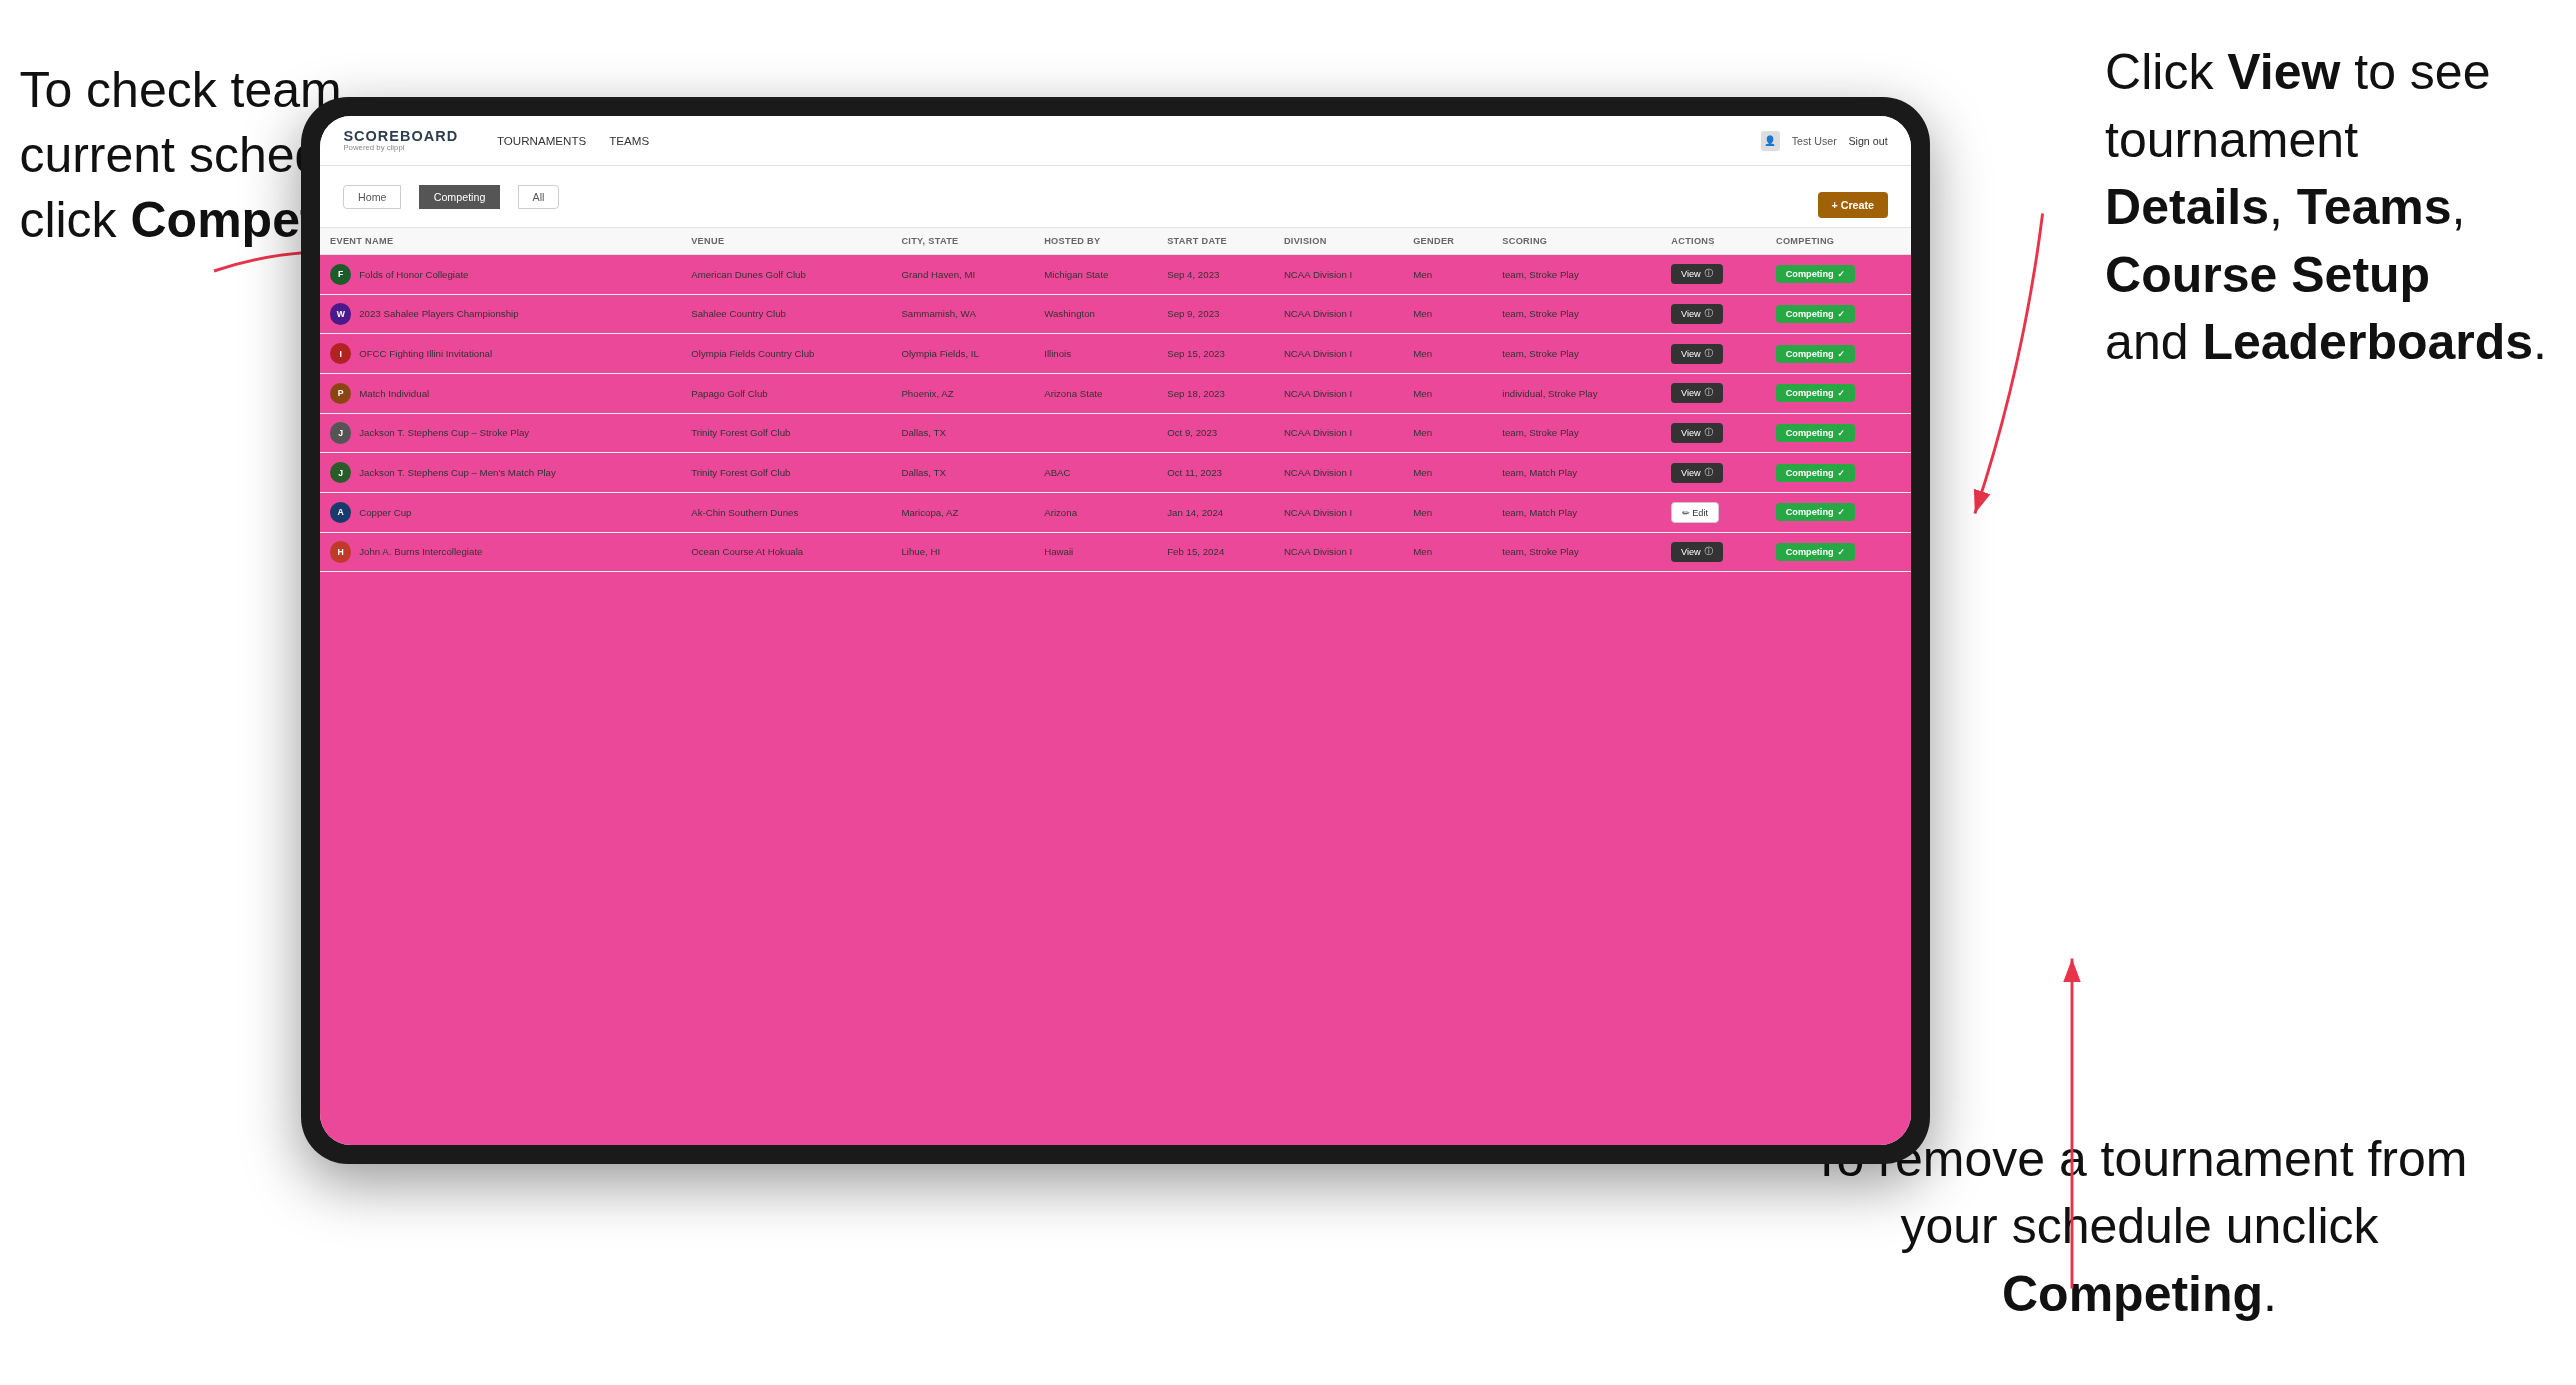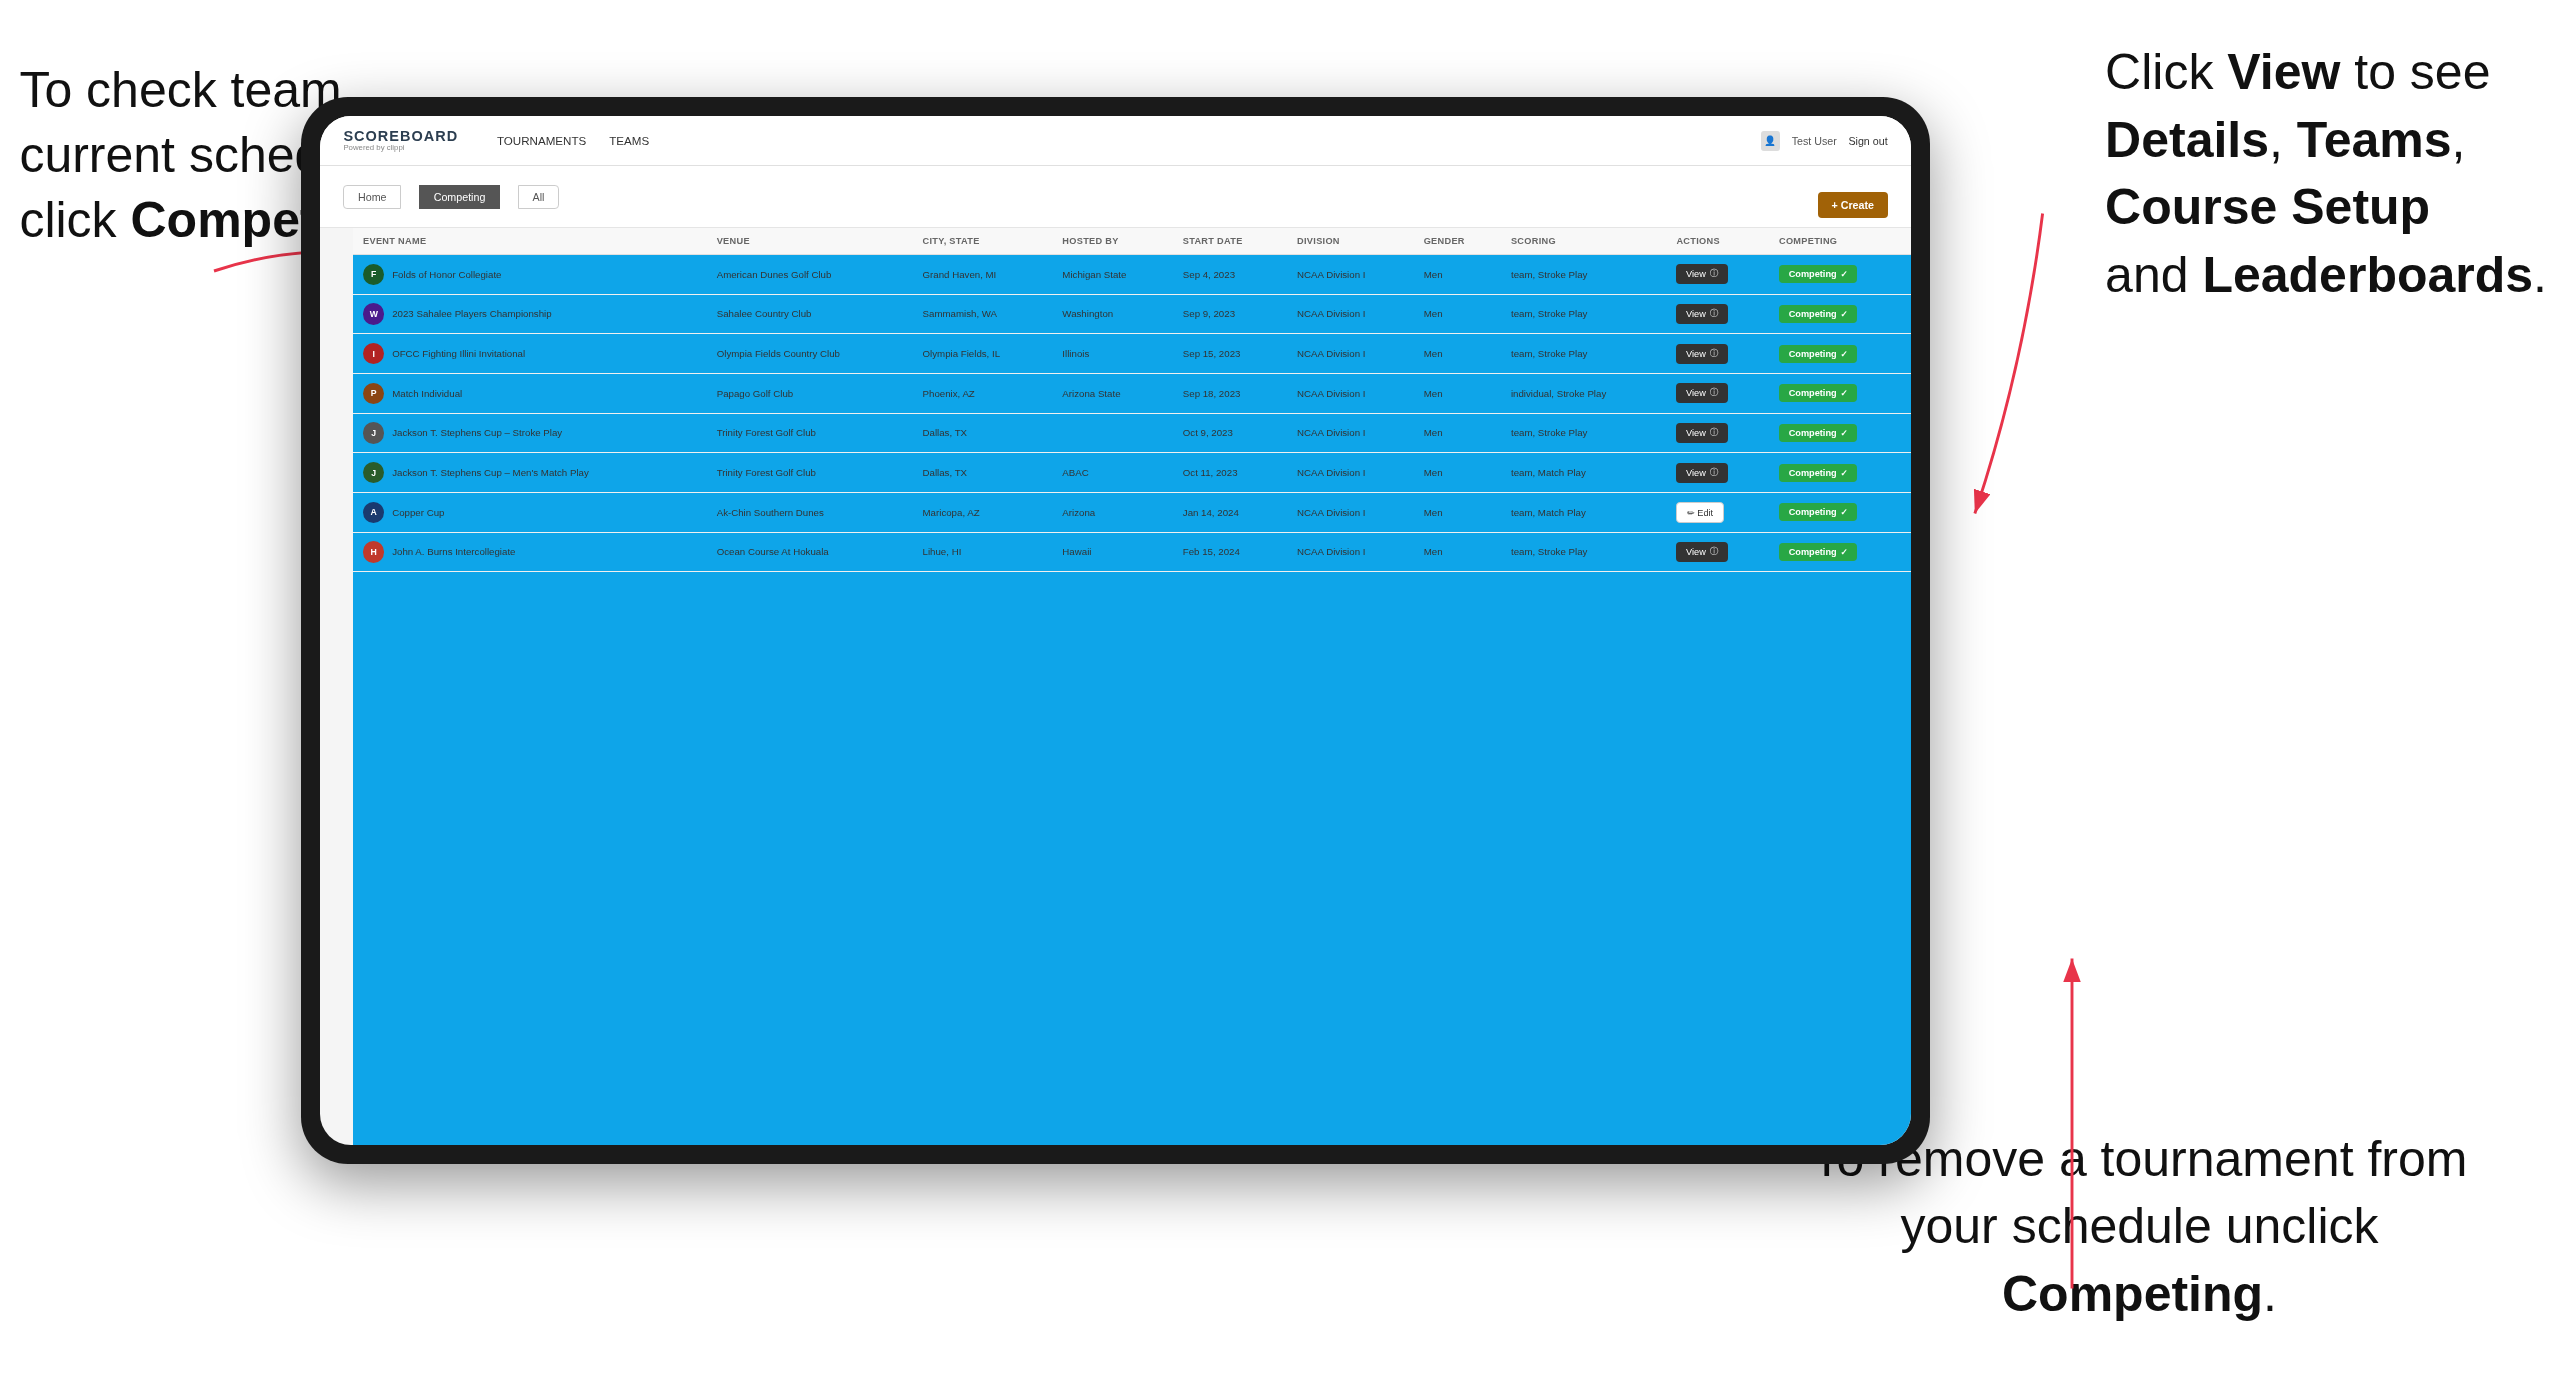--- a/index.html
+++ b/index.html
@@ -178,22 +178,21 @@
       font-size: 10.7px;
       font-weight: 600;
       cursor: pointer;
       margin-top: 16px;
     }
 
     
     .table-container {
       flex: 1;
       overflow: auto;
-      background: #0ea5e9;
-      margin-left: 33px;
+      background: #ec4899;
     }
 
     table {
       width: 100%;
       border-collapse: collapse;
       font-size: 10.2px;
     }
 
     thead tr {
       background: #f8f8f8;
@@ -331,20 +330,21 @@
   <div>current schedule,</div>
   <div>
     <span>click </span><span class="bold">Competing</span><span>.</span>
   </div>
 </div>
 
 <div class="annotation-top-right">
   <div>
     <span>Click </span><span class="bold">View</span><span> to see</span>
   </div>
+  <div>tournament</div>
   <div>
     <span class="bold">Details</span><span>, </span><span class="bold">Teams</span><span>,</span>
   </div>
   <div>
     <span class="bold">Course Setup</span>
   </div>
   <div>
     <span> and </span><span class="bold">Leaderboards</span><span>.</span>
   </div>
 </div>

